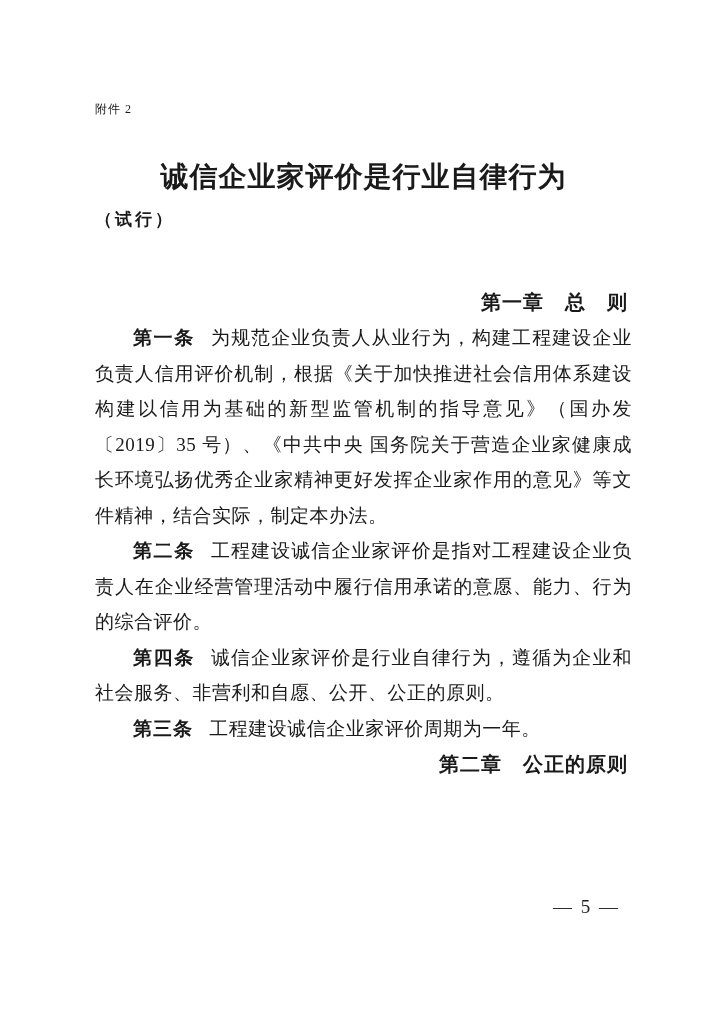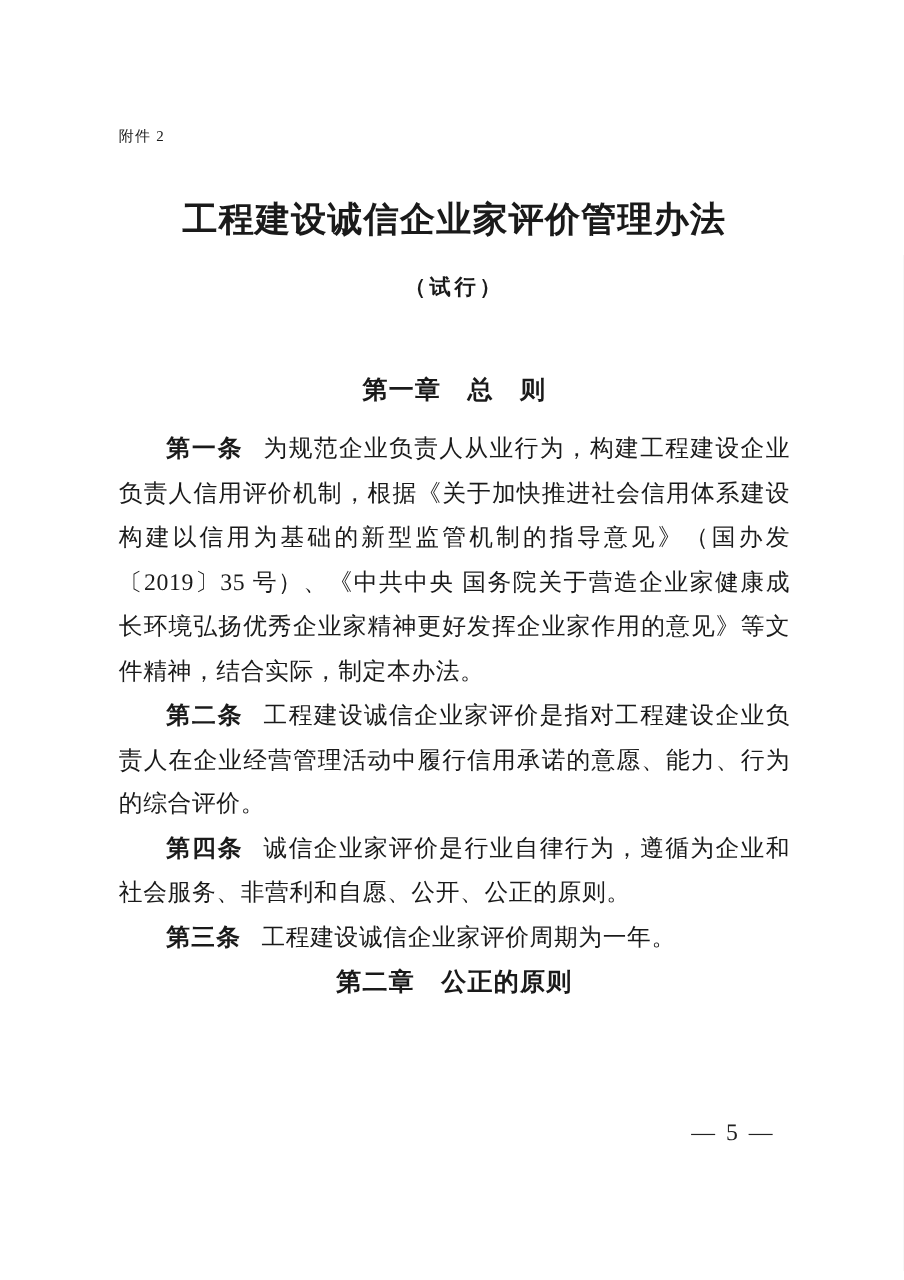--- a/index.html
+++ b/index.html
@@ -28,32 +28,32 @@
   .doc-title {
     margin: 36px 0 0 0;
     font-size: 28px;
     font-weight: bold;
     text-align: center;
     letter-spacing: 1px;
     line-height: 38px;
     font-family: "Liberation Serif", "DejaVu Serif", serif;
   }
   .doc-subtitle {
-    margin-top: 22px;
+    margin-top: 12px;
     font-size: 17px;
     font-weight: bold;
-    text-align: center;
+    text-align: left;
     letter-spacing: 3px;
     line-height: 24px;
   }
   .chapter-heading {
-    margin: 16px;
+    margin: 4px;
     font-size: 20px;
     font-weight: bold;
-    text-align: center;
+    text-align: right;
     line-height: 28px;
     font-family: "Liberation Sans", "DejaVu Sans", sans-serif;
     letter-spacing: 1px;
   }
   .chapter-heading.first {
     margin-top: 56px;
   }
   .chapter-heading.second {
     margin-top: 4px;
     margin-bottom: 6px;
@@ -85,21 +85,21 @@
     color: #222;
   }
 </style>
 </head>
 <body>
 
 <div class="page">
 
   <div class="attachment">附件 2</div>
 
-  <h1 class="doc-title">工程建设诚信企业家评价管理办法</h1>
+  <h1 class="doc-title">诚信企业家评价是行业自律行为</h1>
 
   <div class="doc-subtitle">（试行）</div>
 
   <h2 class="chapter-heading first">第一章　总　则</h2>
 
   <div class="articles">
 
     <p class="article">
       <span class="article-label">第一条</span><span>为规范企业负责人从业行为，构建工程建设企业负责人信用评价机制，根据《关于加快推进社会信用体系建设构建以信用为基础的新型监管机制的指导意见》（国办发〔2019〕35 号）、《中共中央 国务院关于营造企业家健康成长环境弘扬优秀企业家精神更好发挥企业家作用的意见》等文件精神，结合实际，制定本办法。</span>
     </p>

